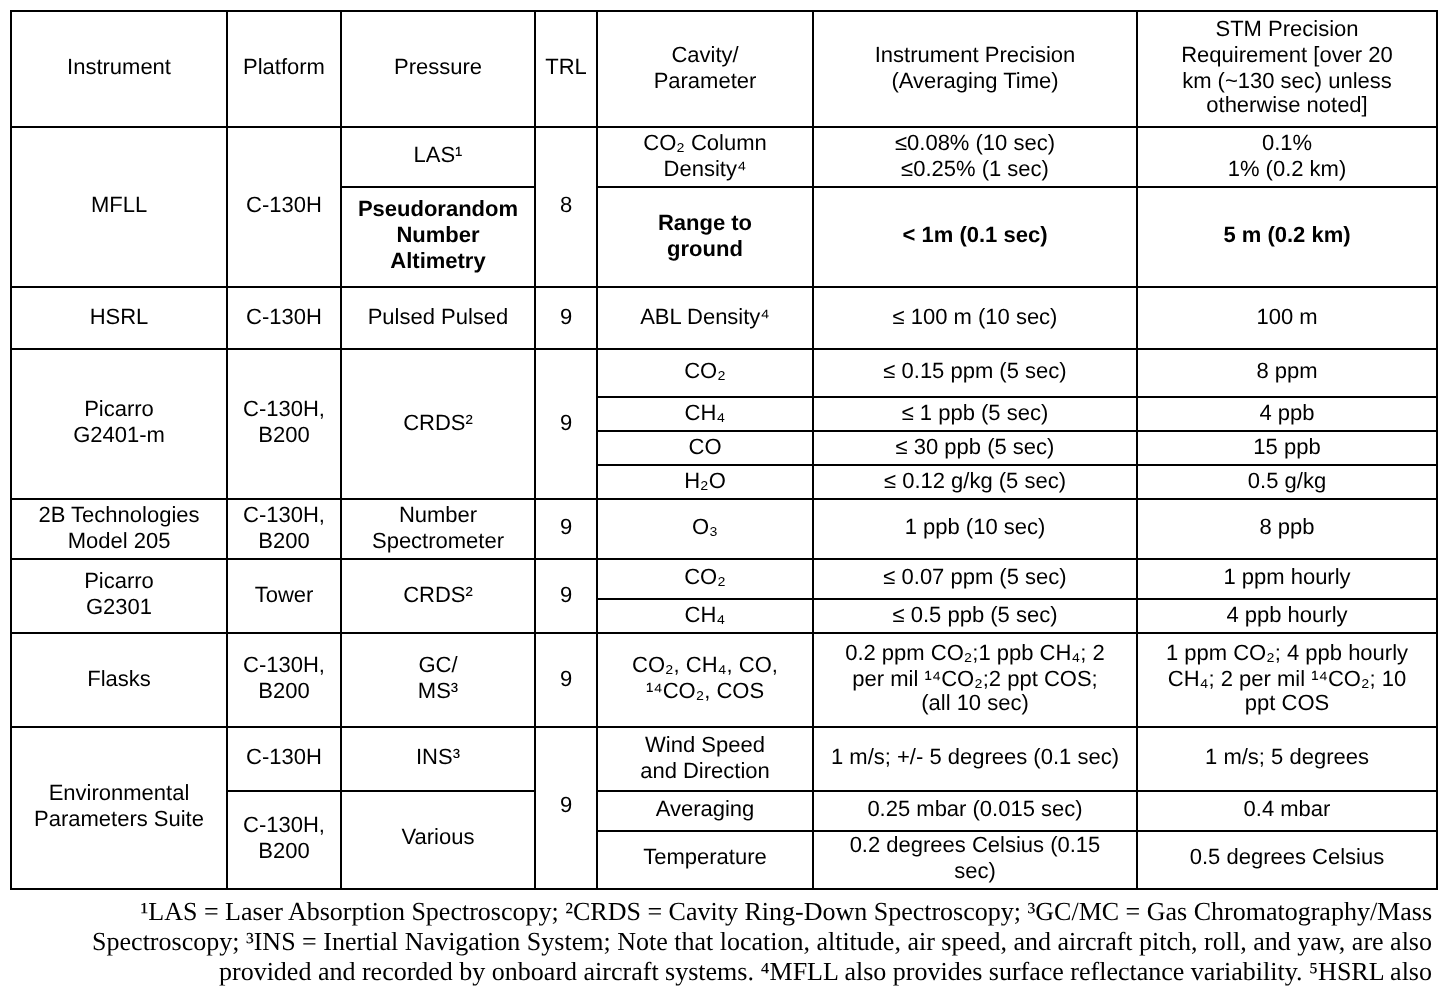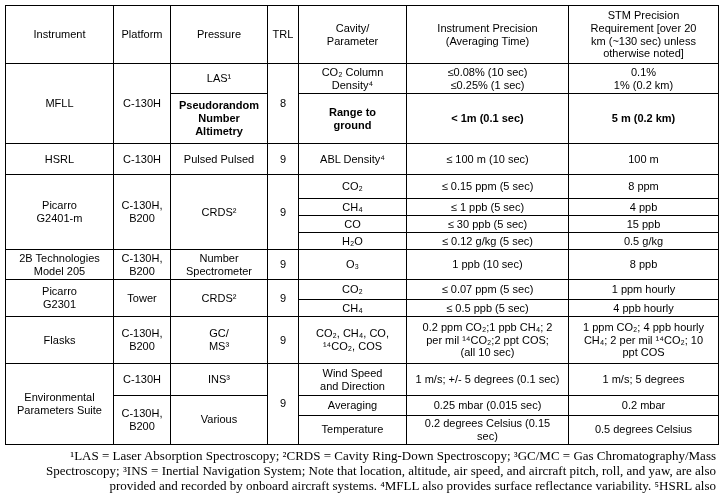--- a/index.html
+++ b/index.html
@@ -202,21 +202,21 @@
 and Direction</td>
         <td>1 m/s; +/- 5 degrees (0.1 sec)</td>
         <td>1 m/s; 5 degrees</td>
       </tr>
       <tr class="h20">
         <td rowspan="2">C-130H,
 B200</td>
         <td rowspan="2">Various</td>
         <td>Averaging</td>
         <td>0.25 mbar (0.015 sec)</td>
-        <td>0.2 mbar</td>
+        <td>0.4 mbar</td>
       </tr>
       <tr class="h28">
         <td>Temperature</td>
         <td>0.2 degrees Celsius (0.15
 sec)</td>
         <td>0.5 degrees Celsius</td>
       </tr>
     </tbody>
   </table>
   <p class="footnote">¹LAS = Laser Absorption Spectroscopy; ²CRDS = Cavity Ring-Down Spectroscopy; ³GC/MC = Gas Chromatography/Mass Spectroscopy; ³INS = Inertial Navigation System; Note that location, altitude, air speed, and aircraft pitch, roll, and yaw, are also provided and recorded by onboard aircraft systems. ⁴MFLL also provides surface reflectance variability. ⁵HSRL also</p>

